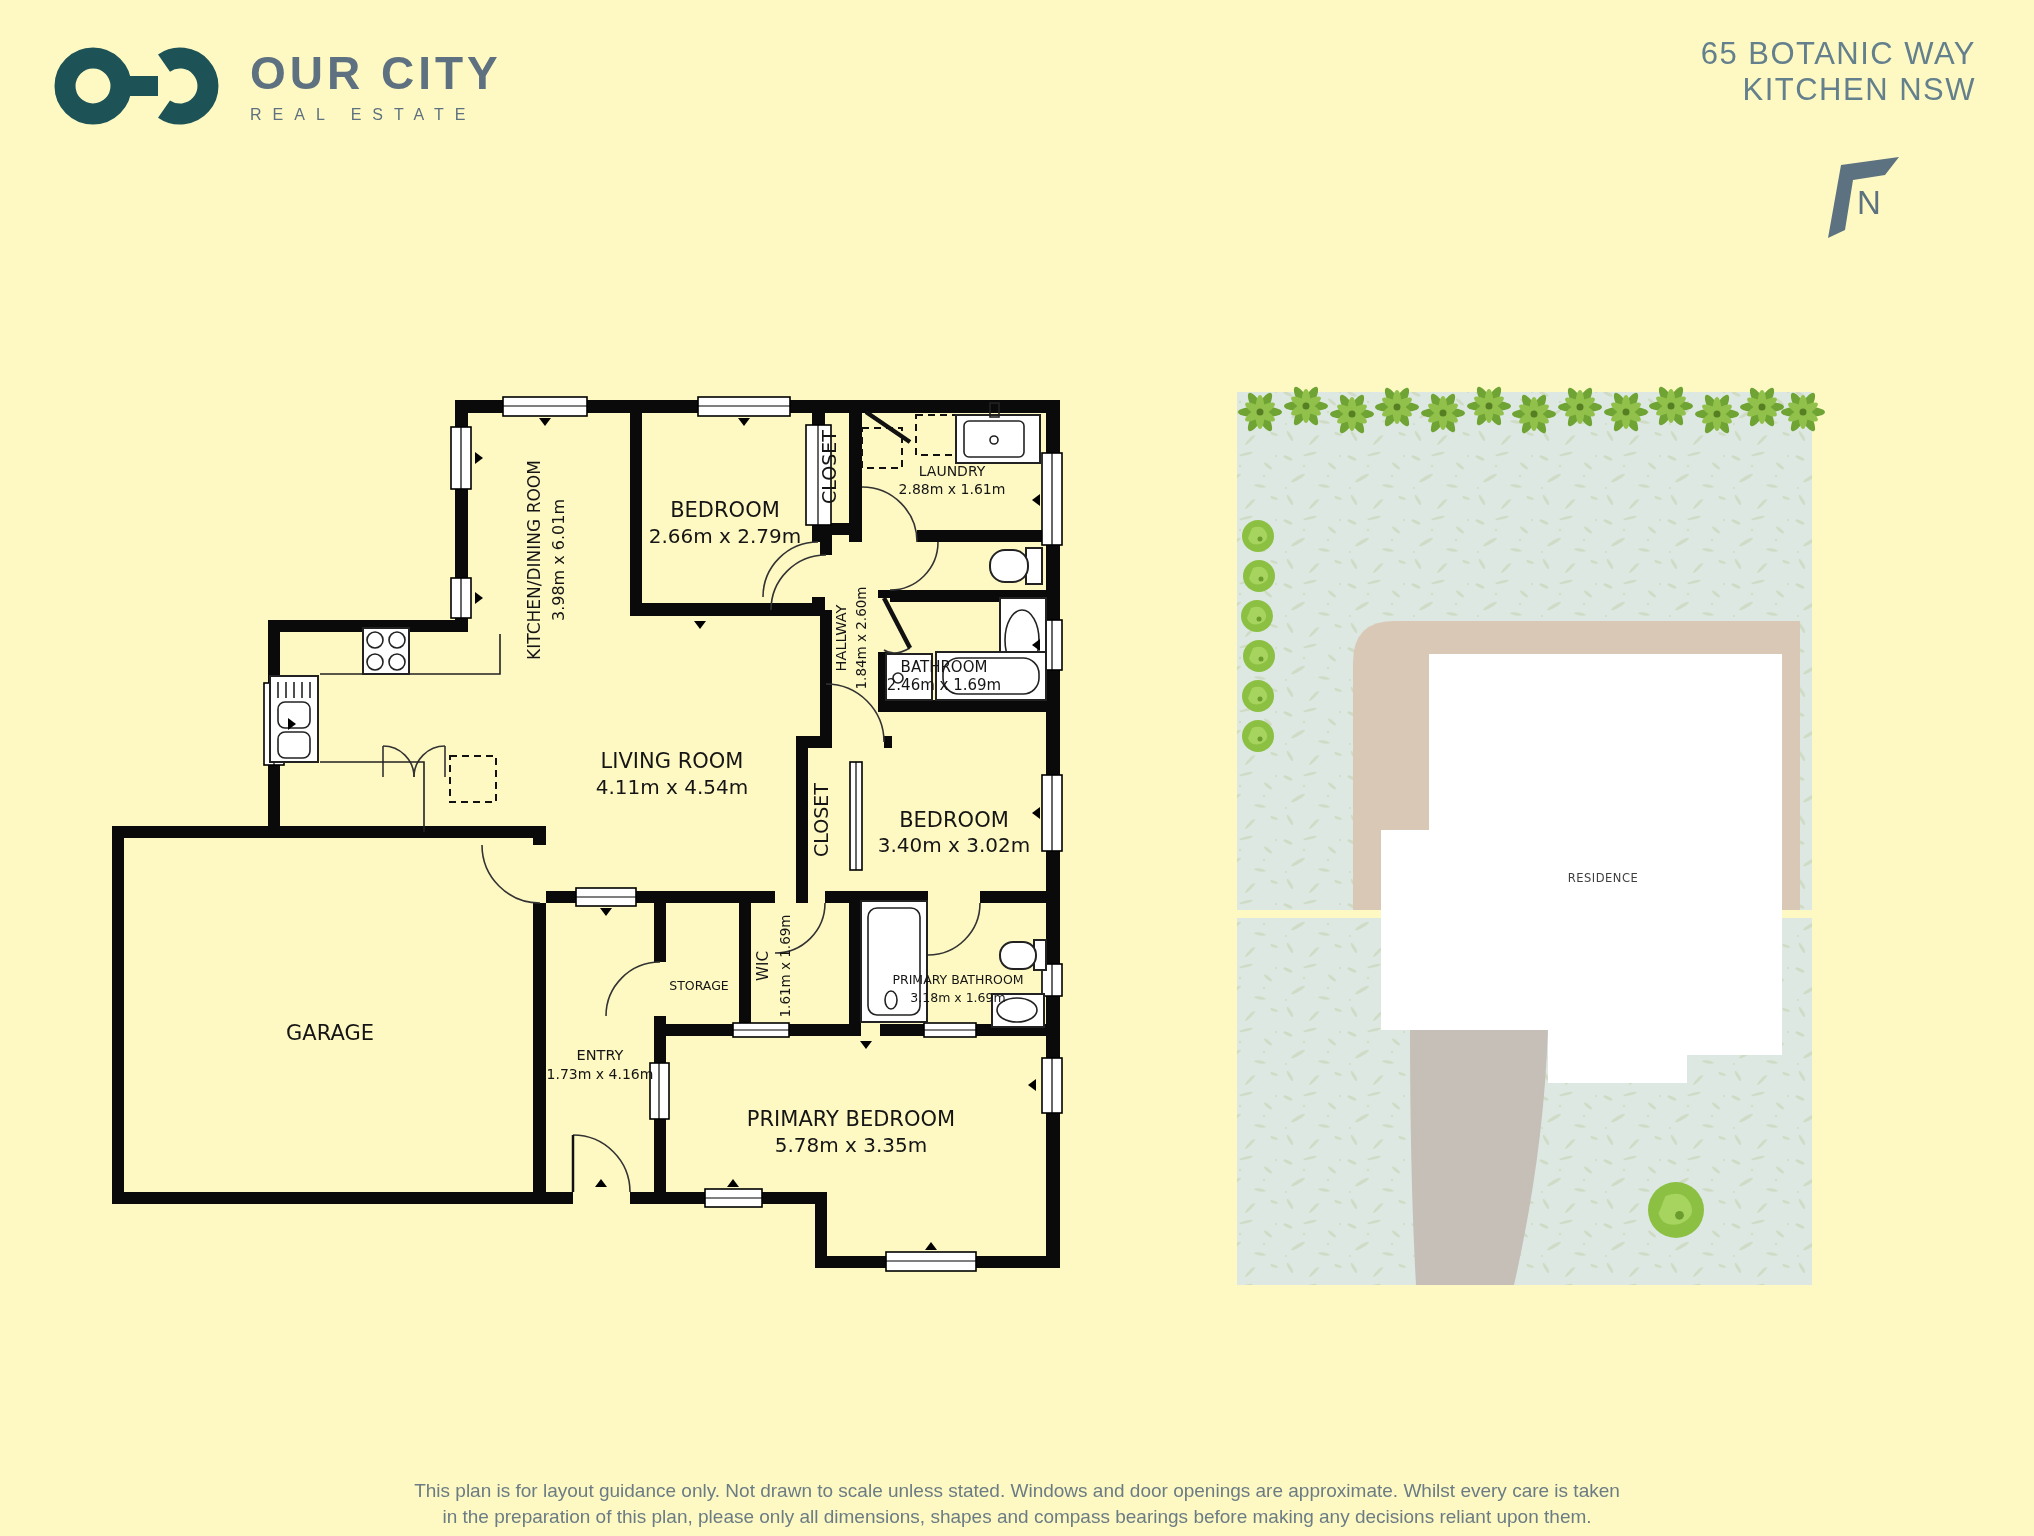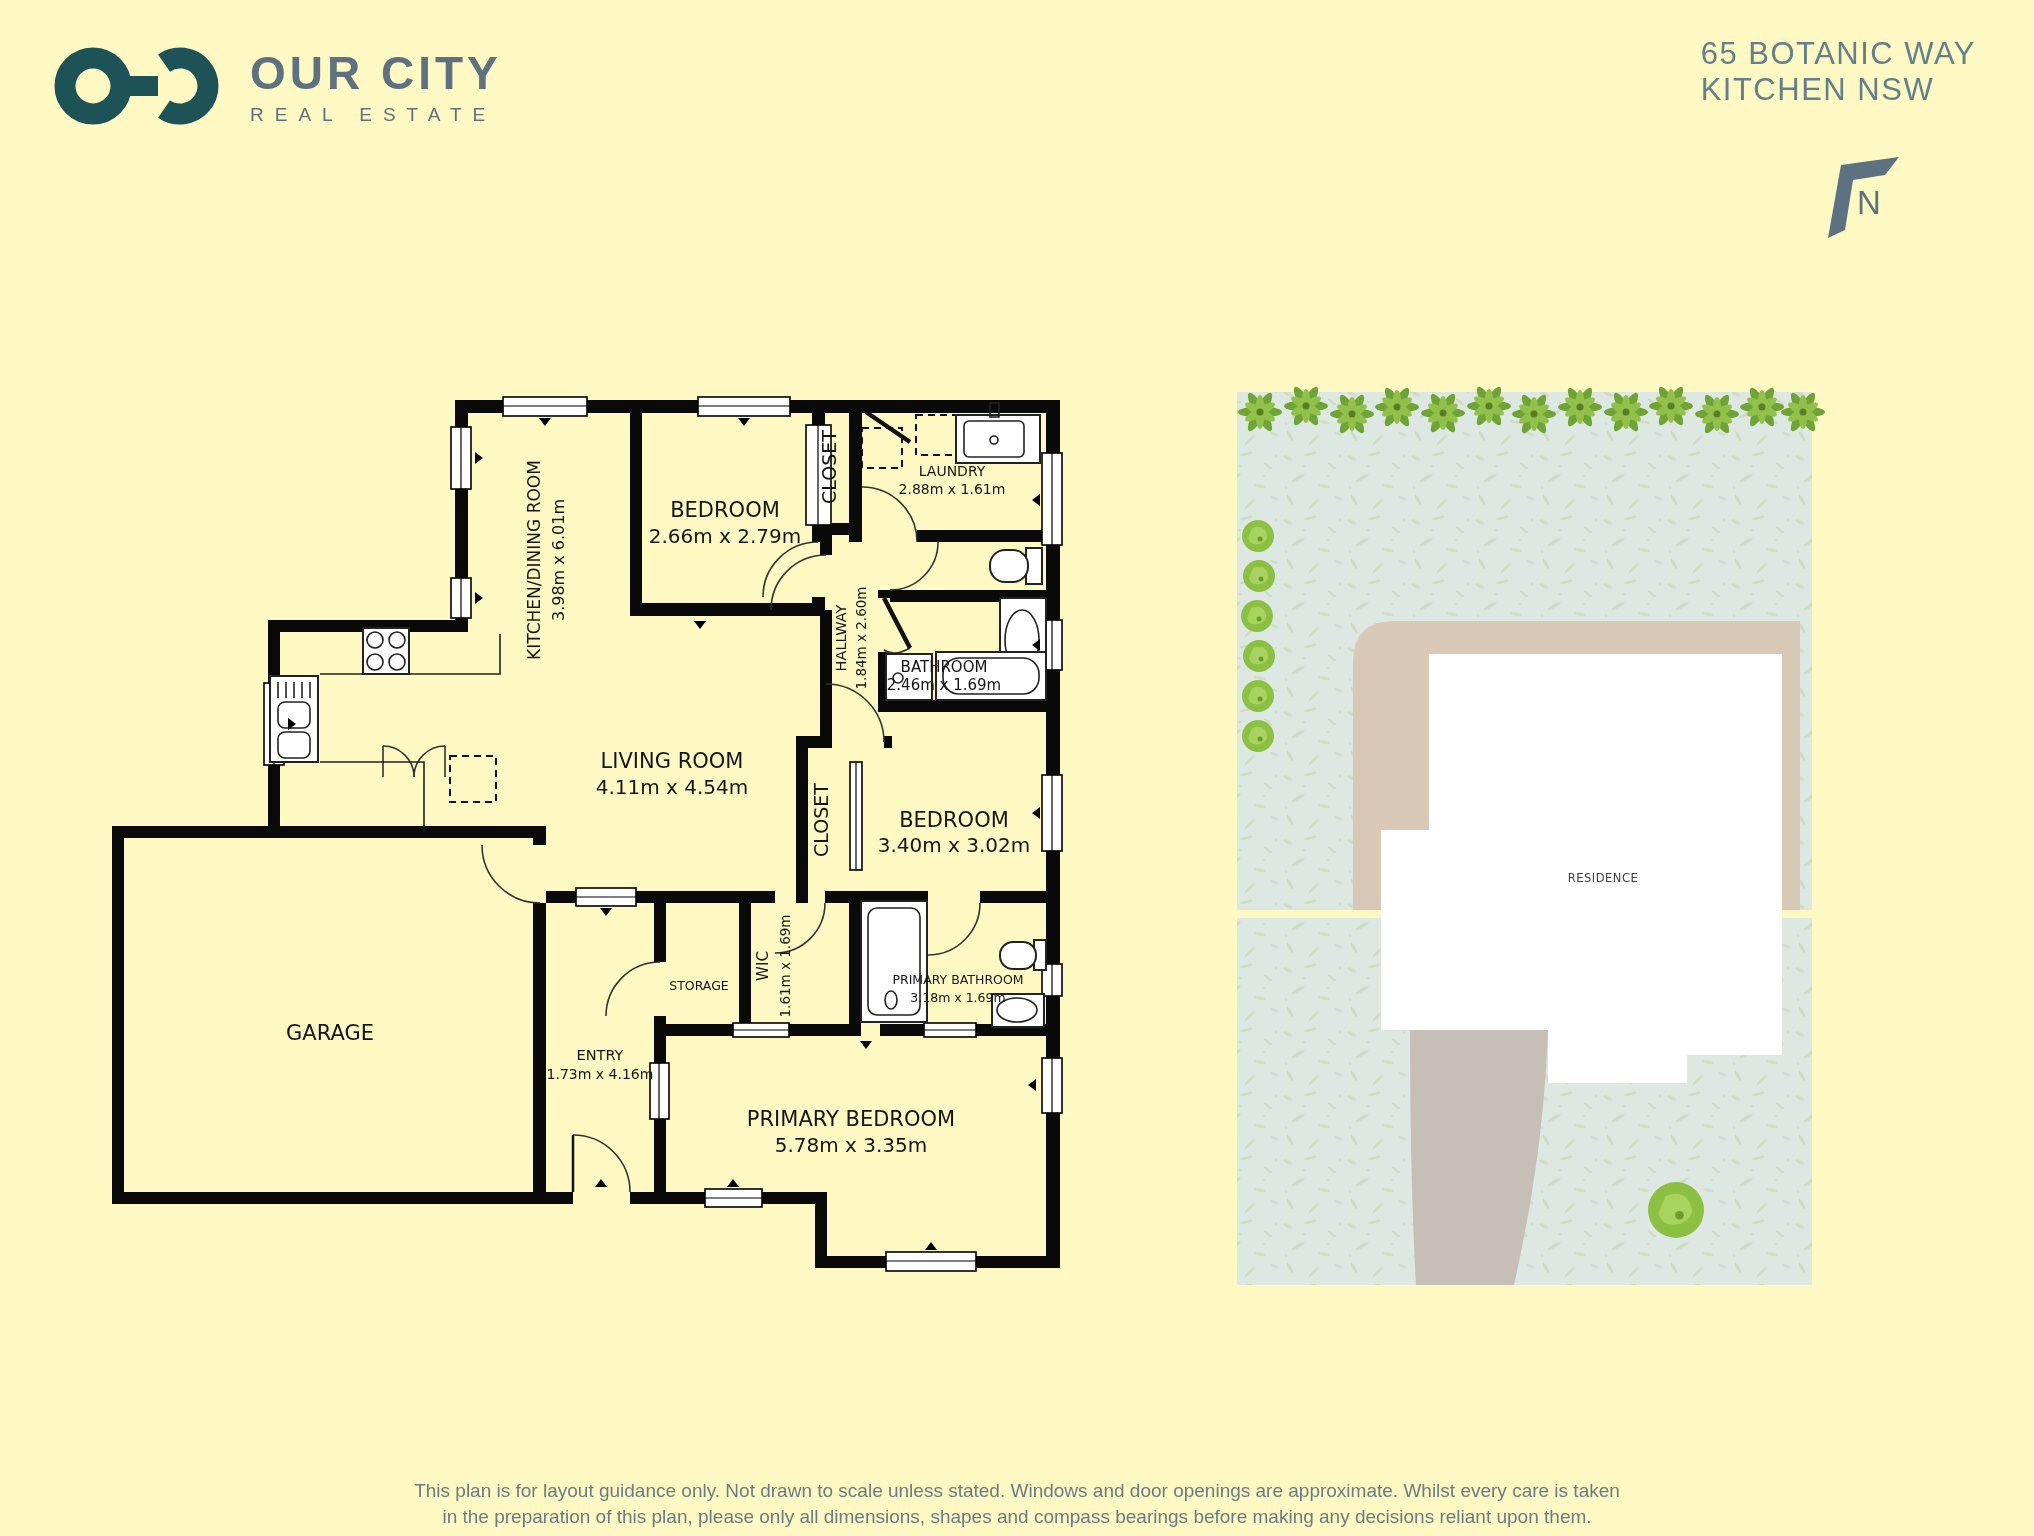--- a/index.html
+++ b/index.html
@@ -3,22 +3,22 @@
 <meta charset="utf-8">
 <style>
   html,body{margin:0;padding:0;background:#ffffff;}
   body{font-family:"Liberation Sans",sans-serif;}
   #page{position:relative;width:2034px;height:1536px;background:#fef9c3;overflow:hidden;}
 
   
   #logo-svg{position:absolute;left:52px;top:38px;}
   #brand-text{position:absolute;left:250px;top:48px;color:#5e7180;}
   #brand-name{font-size:46px;font-weight:bold;letter-spacing:4px;line-height:50px;}
-  #brand-sub{font-size:19px;letter-spacing:11px;line-height:30px;margin-top:2px;color:#5e7180;}
-  #address{position:absolute;right:58px;top:36px;color:#64808d;font-size:31px;line-height:36px;letter-spacing:1.5px;}
+  #brand-sub{font-size:16px;letter-spacing:11px;line-height:30px;margin-top:2px;color:#5e7180;}
+  #address{position:absolute;right:58px;top:36px;text-align:right;color:#64808d;font-size:31px;line-height:36px;letter-spacing:1.5px;}
   #compass-svg{position:absolute;left:1815px;top:150px;}
 
   
   #floorplan-svg{position:absolute;left:100px;top:390px;}
   #siteplan-svg{position:absolute;left:1230px;top:378px;}
 
   
   #footer{position:absolute;left:0;top:1478px;width:2034px;text-align:center;color:#6b7c85;font-size:19px;line-height:26px;}
 
   

